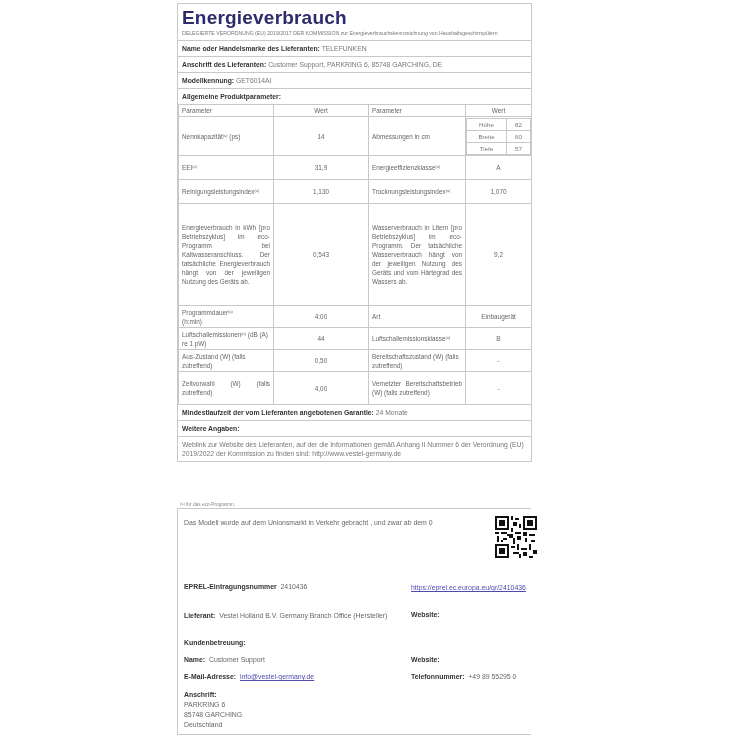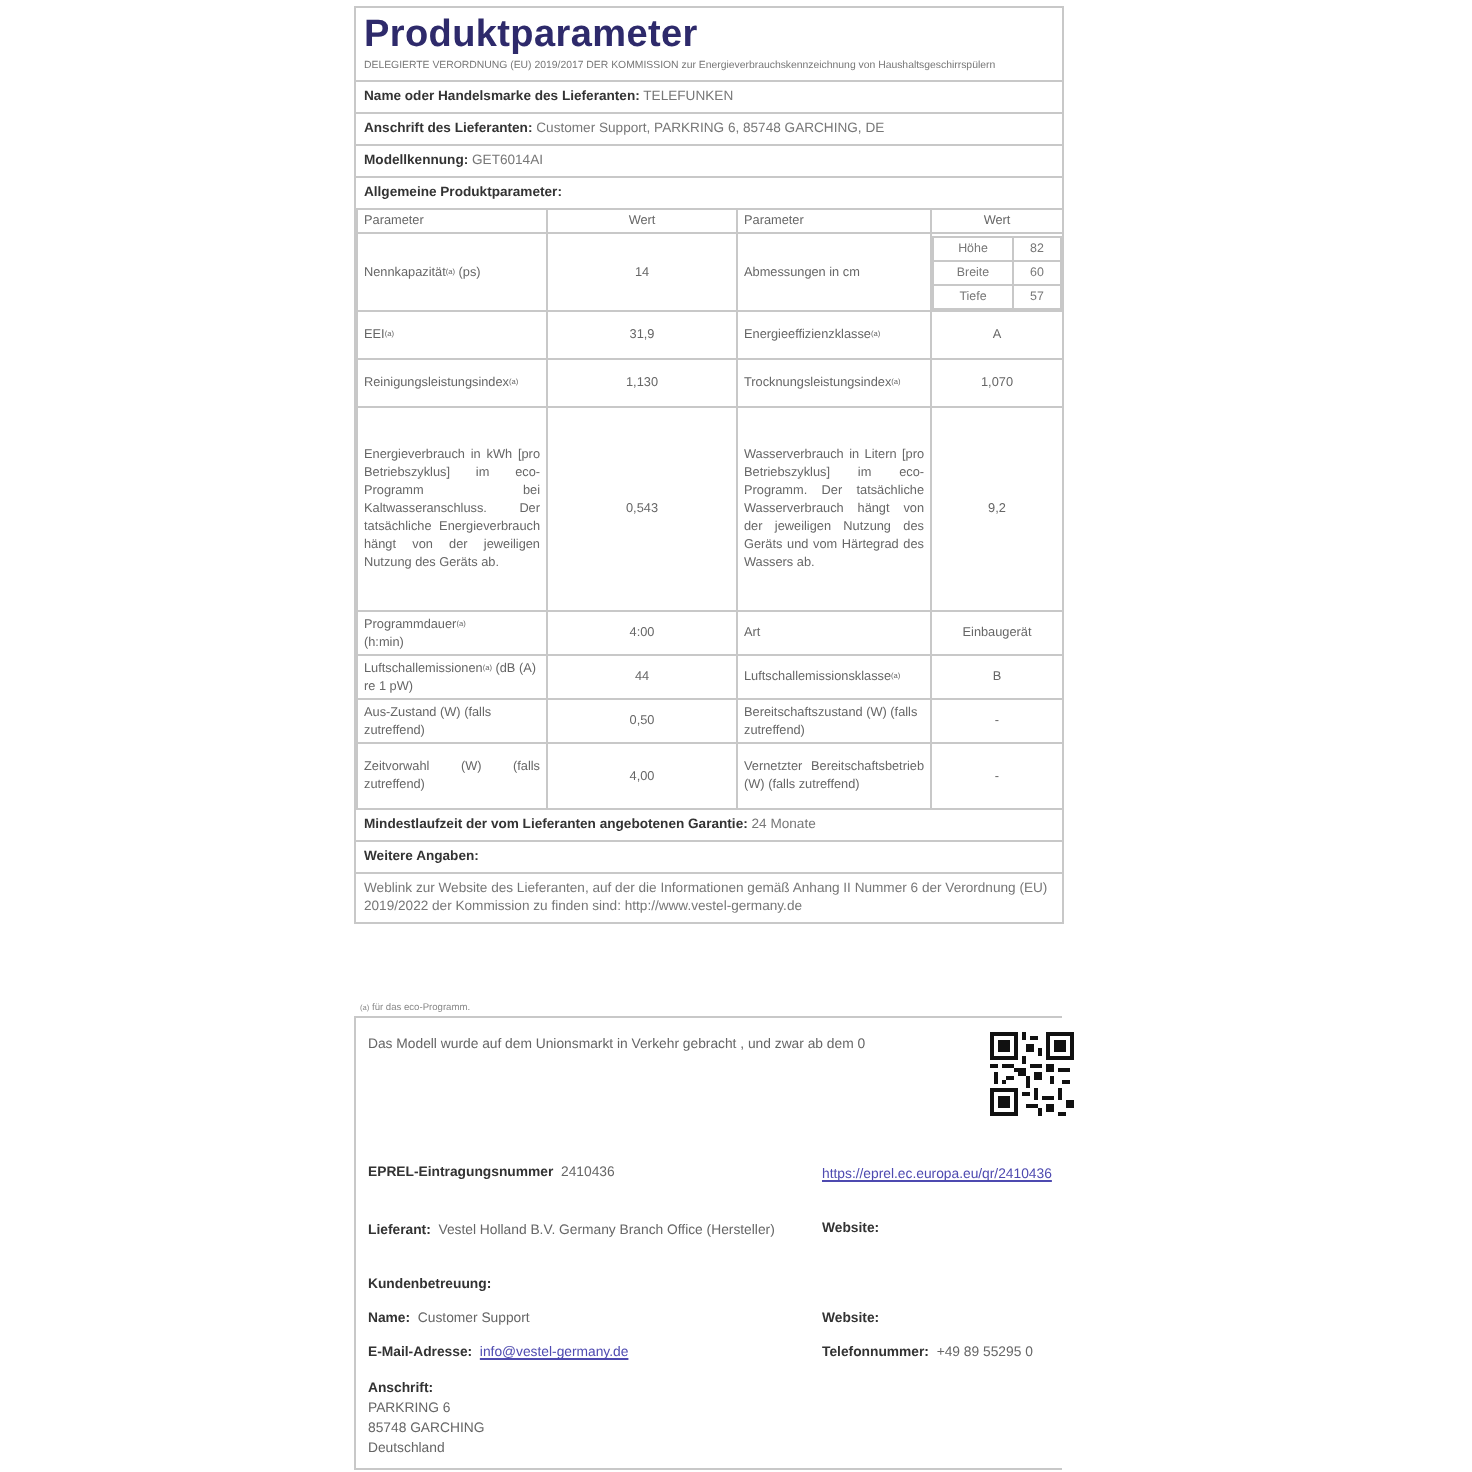--- a/index.html
+++ b/index.html
@@ -23,21 +23,21 @@
   .lower { position:absolute; left:177px; top:508px; width:353px; height:225px; border:1px solid #c8c8c8; border-right:none; font-size:6.9px; color:#666; }
   .lower .line { position:absolute; }
   .lower b { color:#333; }
   .link { color:#4e4ab0; text-decoration:underline; }
   .qr { position:absolute; left:317px; top:7px; width:42px; height:42px; }
 </style>
 </head>
 <body>
 
 <div class="sheet box">
-  <div class="title">Produktparameter</div>
+  <div class="title">Energieverbrauch</div>
   <div class="subtitle">DELEGIERTE VERORDNUNG (EU) 2019/2017 DER KOMMISSION zur Energieverbrauchskennzeichnung von Haushaltsgeschirrspülern</div>
 
   <div class="row">
     <b>Name oder Handelsmarke des Lieferanten:</b>
     <span class="val">TELEFUNKEN</span>
   </div>
   <div class="row">
     <b>Anschrift des Lieferanten:</b>
     <span class="val">Customer Support, PARKRING 6, 85748 GARCHING, DE</span>
   </div>

